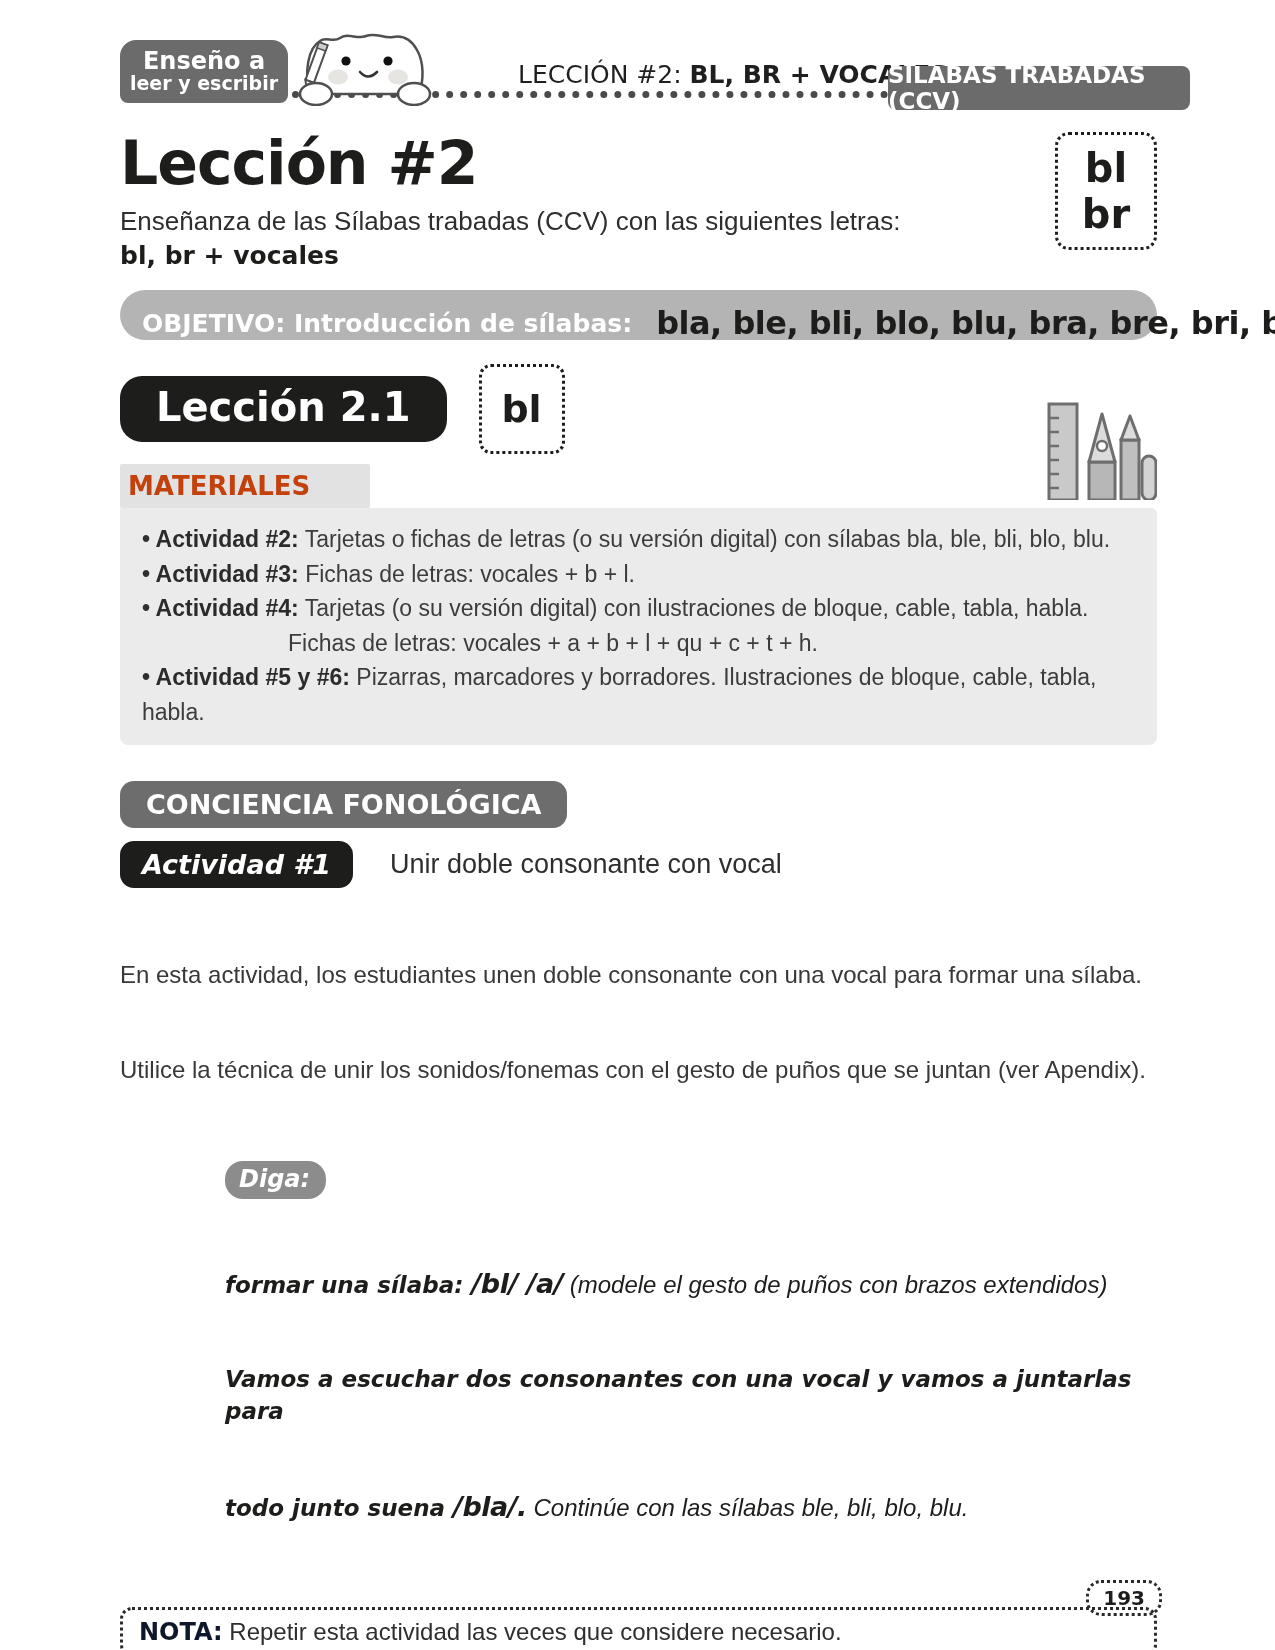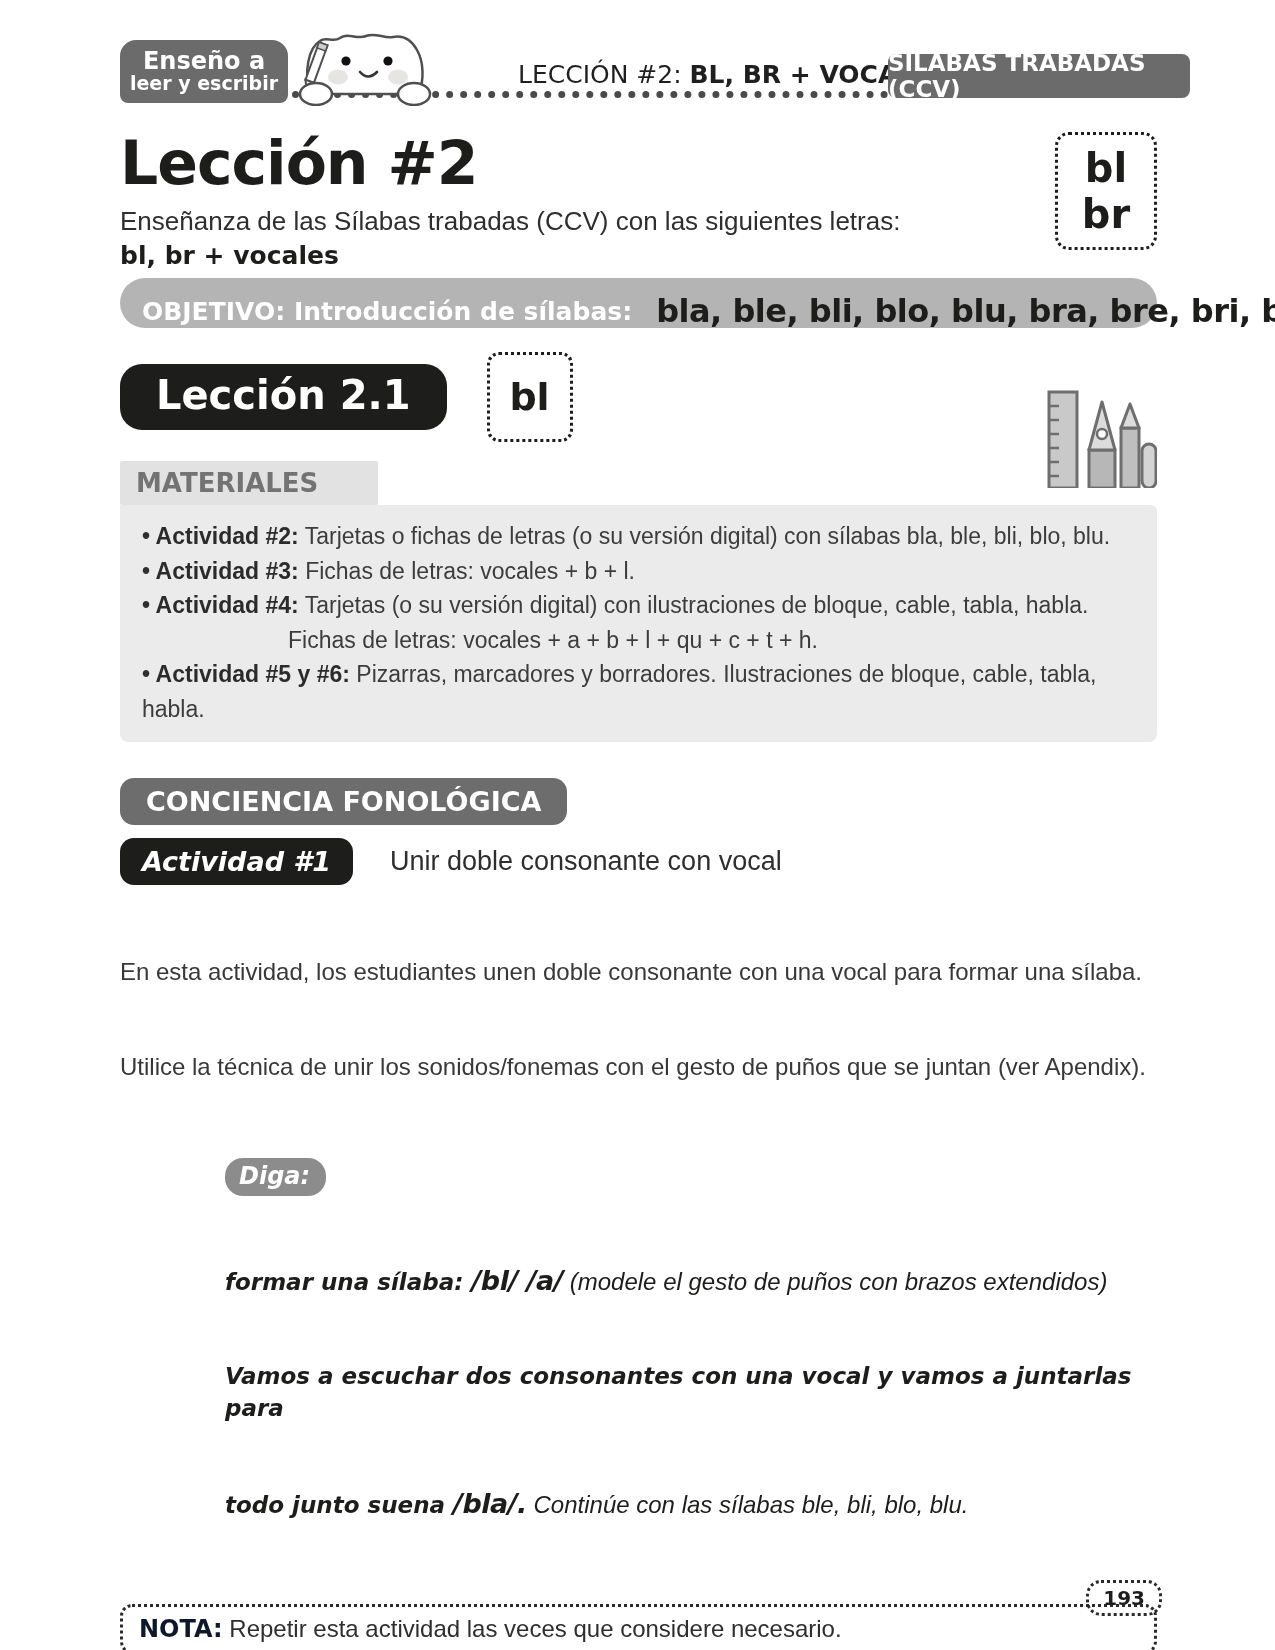--- a/index.html
+++ b/index.html
@@ -14,58 +14,58 @@
            background:#6b6b6b; border-radius:16px 16px 8px 8px; color:#fff;
            text-align:center; font-family:"DejaVu Sans", sans-serif;
            display:flex; flex-direction:column; justify-content:center; line-height:1.05; }
   .brand .b1 { font-weight:bold; font-size:24px; }
   .brand .b2 { font-weight:bold; font-size:19px; }
   .hdr-dots { position:absolute; left:292px; top:91px; width:596px; height:0;
               border-bottom:7px dotted #4a4a4a; }
   .hdr-title { position:absolute; left:518px; top:60px; font-size:25px; color:#1f1f1f;
                font-family:"DejaVu Sans", sans-serif; white-space:nowrap; }
   .hdr-title b { font-weight:bold; }
-  .hdr-badge { position:absolute; left:888px; top:54px; width:302px; height:44px;
+  .hdr-badge { position:absolute; left:888px; top:66px; width:302px; height:44px;
                background:#6b6b6b; color:#fff; font-family:"DejaVu Sans", sans-serif;
                font-weight:bold; font-size:23px; display:flex; align-items:center;
                justify-content:center; border-radius:8px; }
   .mascot { position:absolute; left:276px; top:28px; }
 
   
   .main { position:relative; margin:0 115px 0 120px; }
 
   .title-row { display:flex; justify-content:space-between; margin-top:25px; }
   h1.page-title { font-family:"DejaVu Sans", sans-serif; font-weight:bold;
                   font-size:60px; letter-spacing:-1px; color:#1d1d1b; line-height:1.1; }
   .subtitle { font-size:26px; color:#2e2e2e; margin-top:10px; }
   .subtitle-bold { font-family:"DejaVu Sans", sans-serif; font-weight:bold;
                    font-size:25px; color:#1d1d1b; margin-top:4px; }
   .corner-box { width:102px; height:118px; border:3px dotted #1d1d1b; border-radius:14px;
                 display:flex; flex-direction:column; align-items:center; justify-content:center;
                 font-family:"DejaVu Sans", sans-serif; font-weight:bold; font-size:40px;
                 line-height:1.15; margin-top:2px; }
 
-  .objective { margin-top:8px; background:#b4b4b4; border-radius:26px; height:50px;
+  .objective { margin-top:20px; background:#b4b4b4; border-radius:26px; height:50px;
                display:flex; align-items:center; padding:16px 10px 0 22px; white-space:nowrap;gap:12px; }
   .objective .lbl { color:#fff; font-family:"DejaVu Sans", sans-serif; font-weight:bold; font-size:25px; }
   .objective .syl { color:#1d1d1b; font-family:"DejaVu Sans", sans-serif; font-weight:bold;
                     font-size:32px; margin-left:12px; letter-spacing:-0.5px; }
 
   .lesson-block { position:relative; }
-  .lesson-row { display:flex; align-items:center; gap:40px; margin-top:24px; height:90px; }
+  .lesson-row { display:flex; align-items:center; gap:32px; margin-top:24px; height:90px; }
   .lesson-pill { background:#1d1d1b; color:#fff; border-radius:22px; padding:8px 36px 12px 36px;
                  font-family:"DejaVu Sans", sans-serif; font-weight:bold; font-size:40px; }
   .bl-box { width:86px; height:90px; border:3px dotted #1d1d1b; border-radius:12px;
             display:flex; align-items:center; justify-content:center;
             font-family:"DejaVu Sans", sans-serif; font-weight:bold; font-size:38px; }
   .stationery { position:absolute; right:0; top:34px; z-index:3; }
 
-  .materials-tab { display:inline-block; background:#e2e2e2; padding:7px 60px 7px 16px;
+  .materials-tab { display:inline-block; background:#e2e2e2; padding:7px 60px 7px 8px;
                    font-family:"DejaVu Sans", sans-serif; font-weight:bold; font-size:26px;
-                   color:#737373; margin-top:19px; border-radius:2px; }
+                   color:#c2410c; margin-top:10px; border-radius:2px; }
   .materials-panel { background:#ebebeb; border-radius:0 6px 8px 8px; padding:14px 30px 16px 22px;
                      font-size:23px; color:#3c3c3c; line-height:1.5; }
   .bullet { white-space:pre-wrap; }
   .bullet::before { content:"• "; font-weight:bold; color:#2f2f2f; }
   .bullet b { color:#2b2b2b; }
   .bullet-cont { padding-left:146px; white-space:pre-wrap; }
 
   .section-pill { display:inline-block; background:#6d6d6d; color:#fff; border-radius:14px;
                   padding:8px 26px; font-family:"DejaVu Sans", sans-serif; font-weight:bold;
                   font-size:27px; margin-top:36px; }

